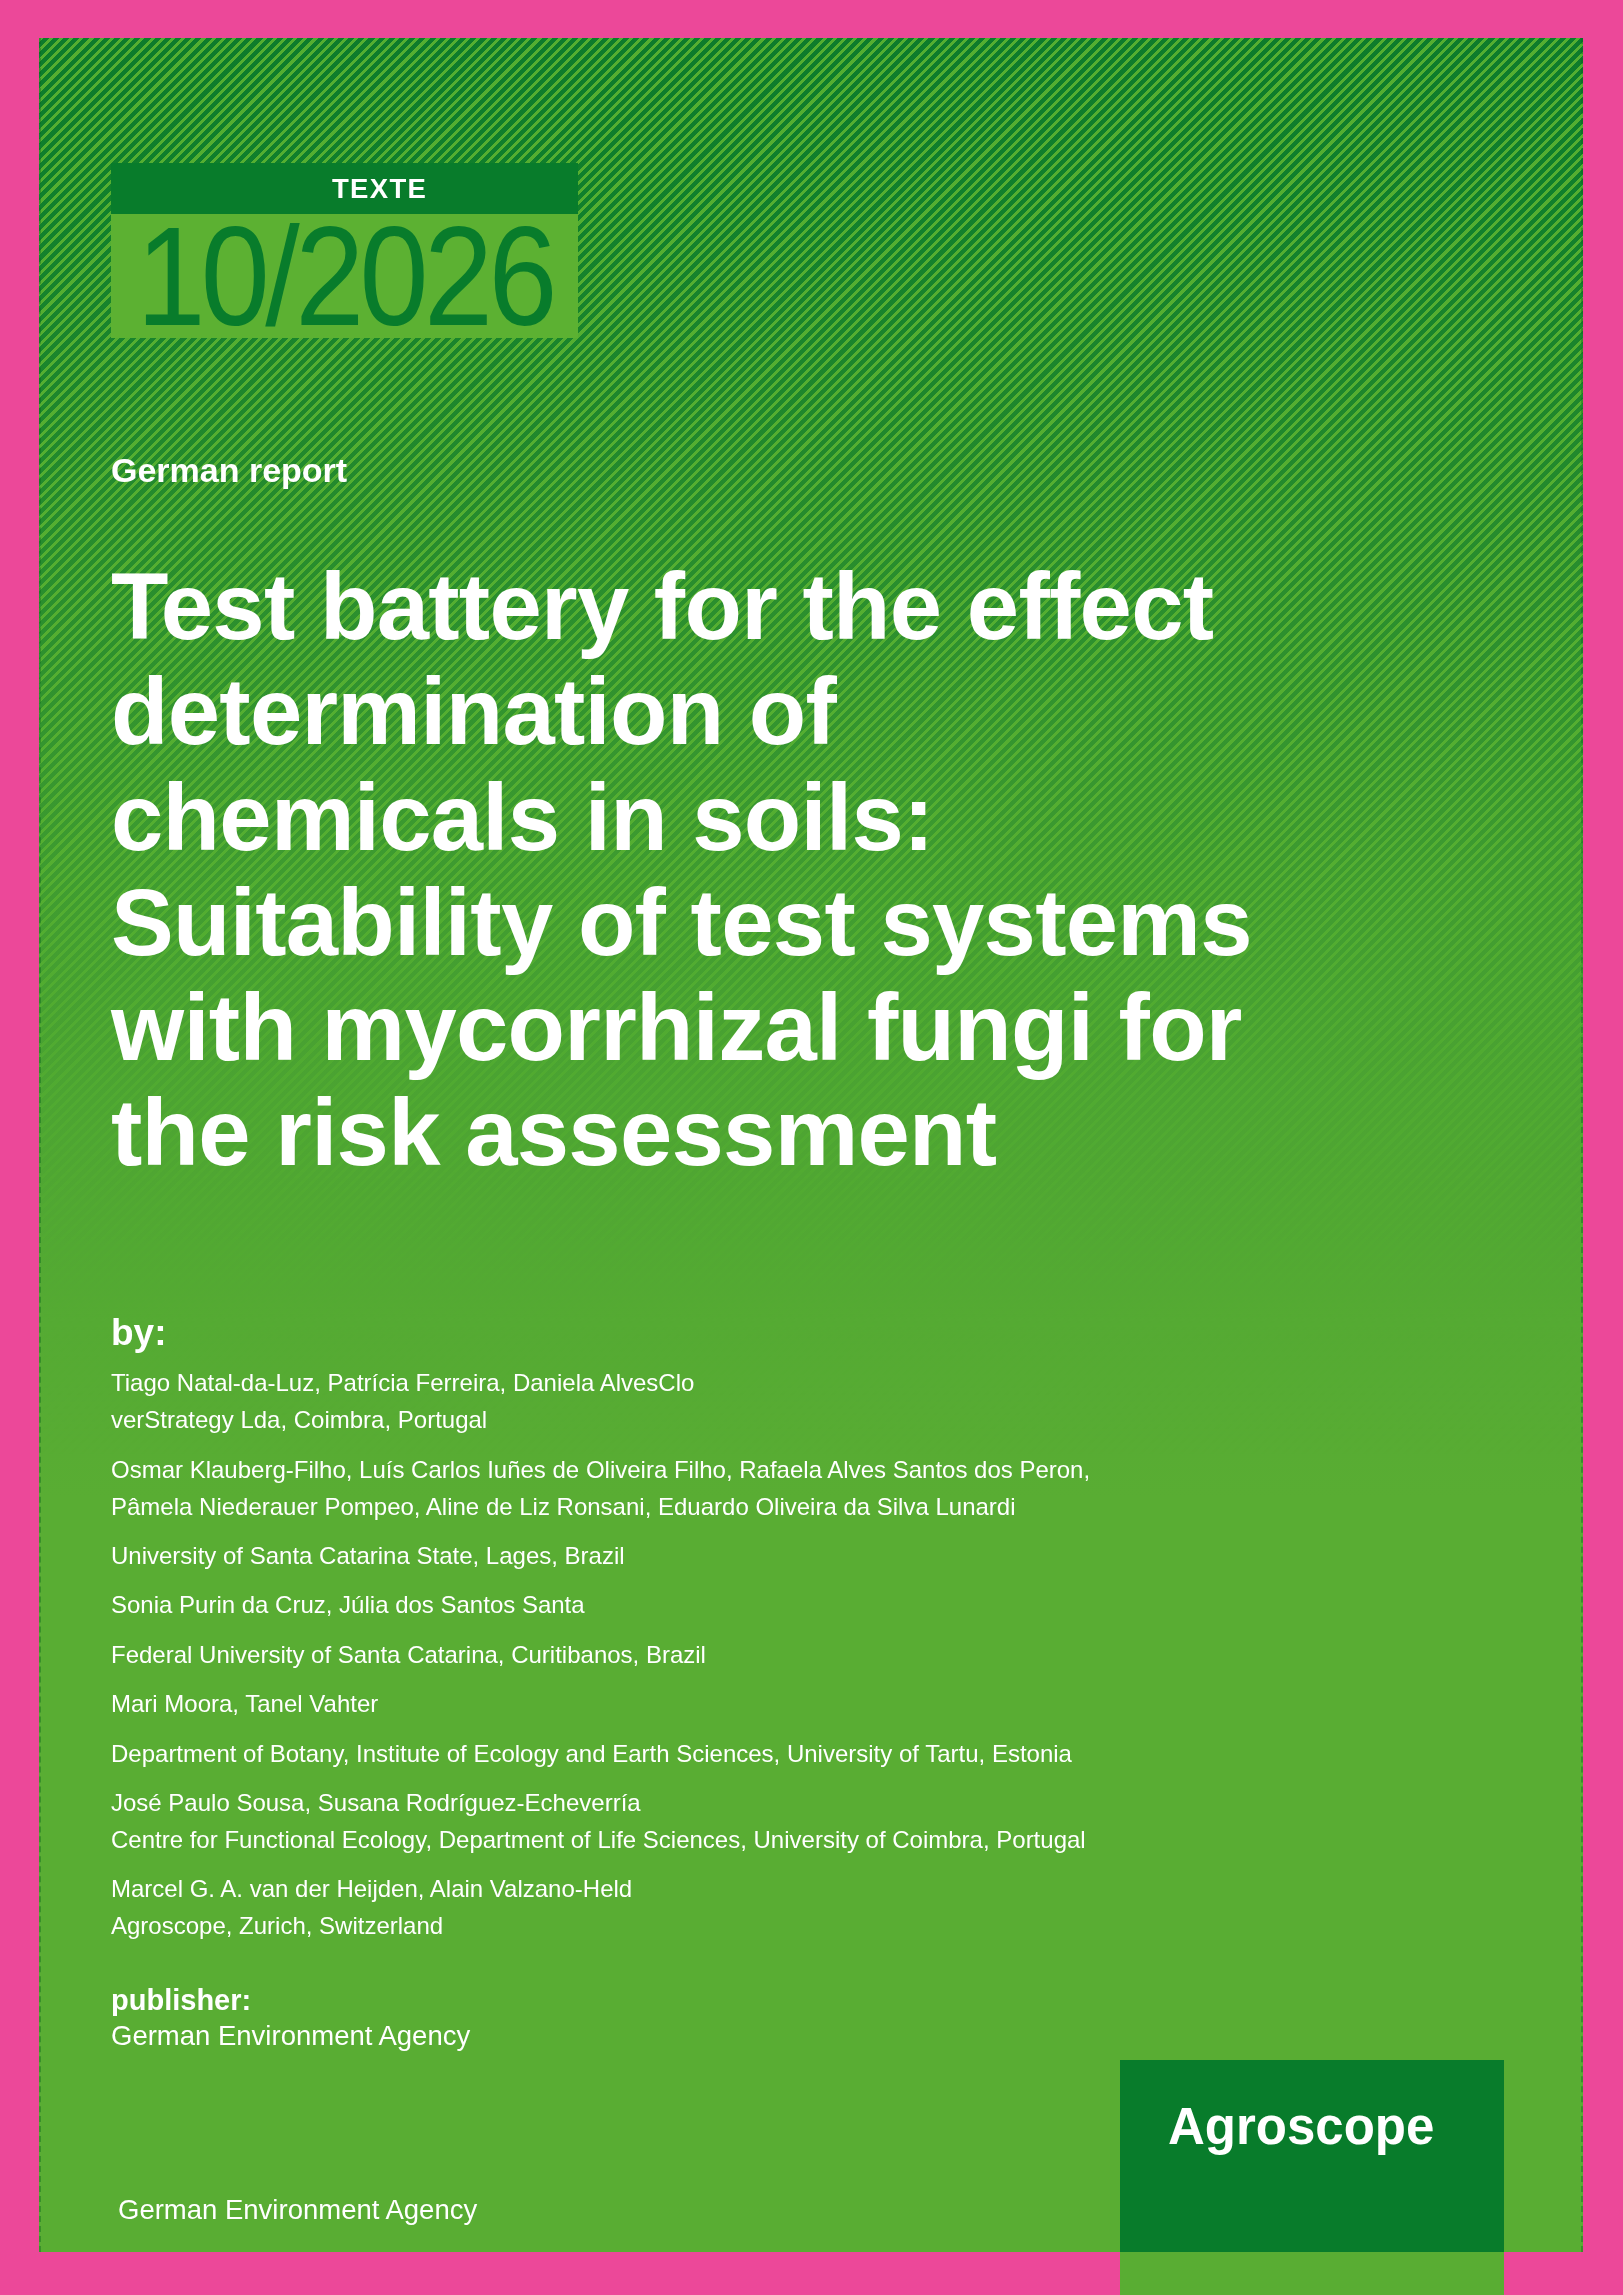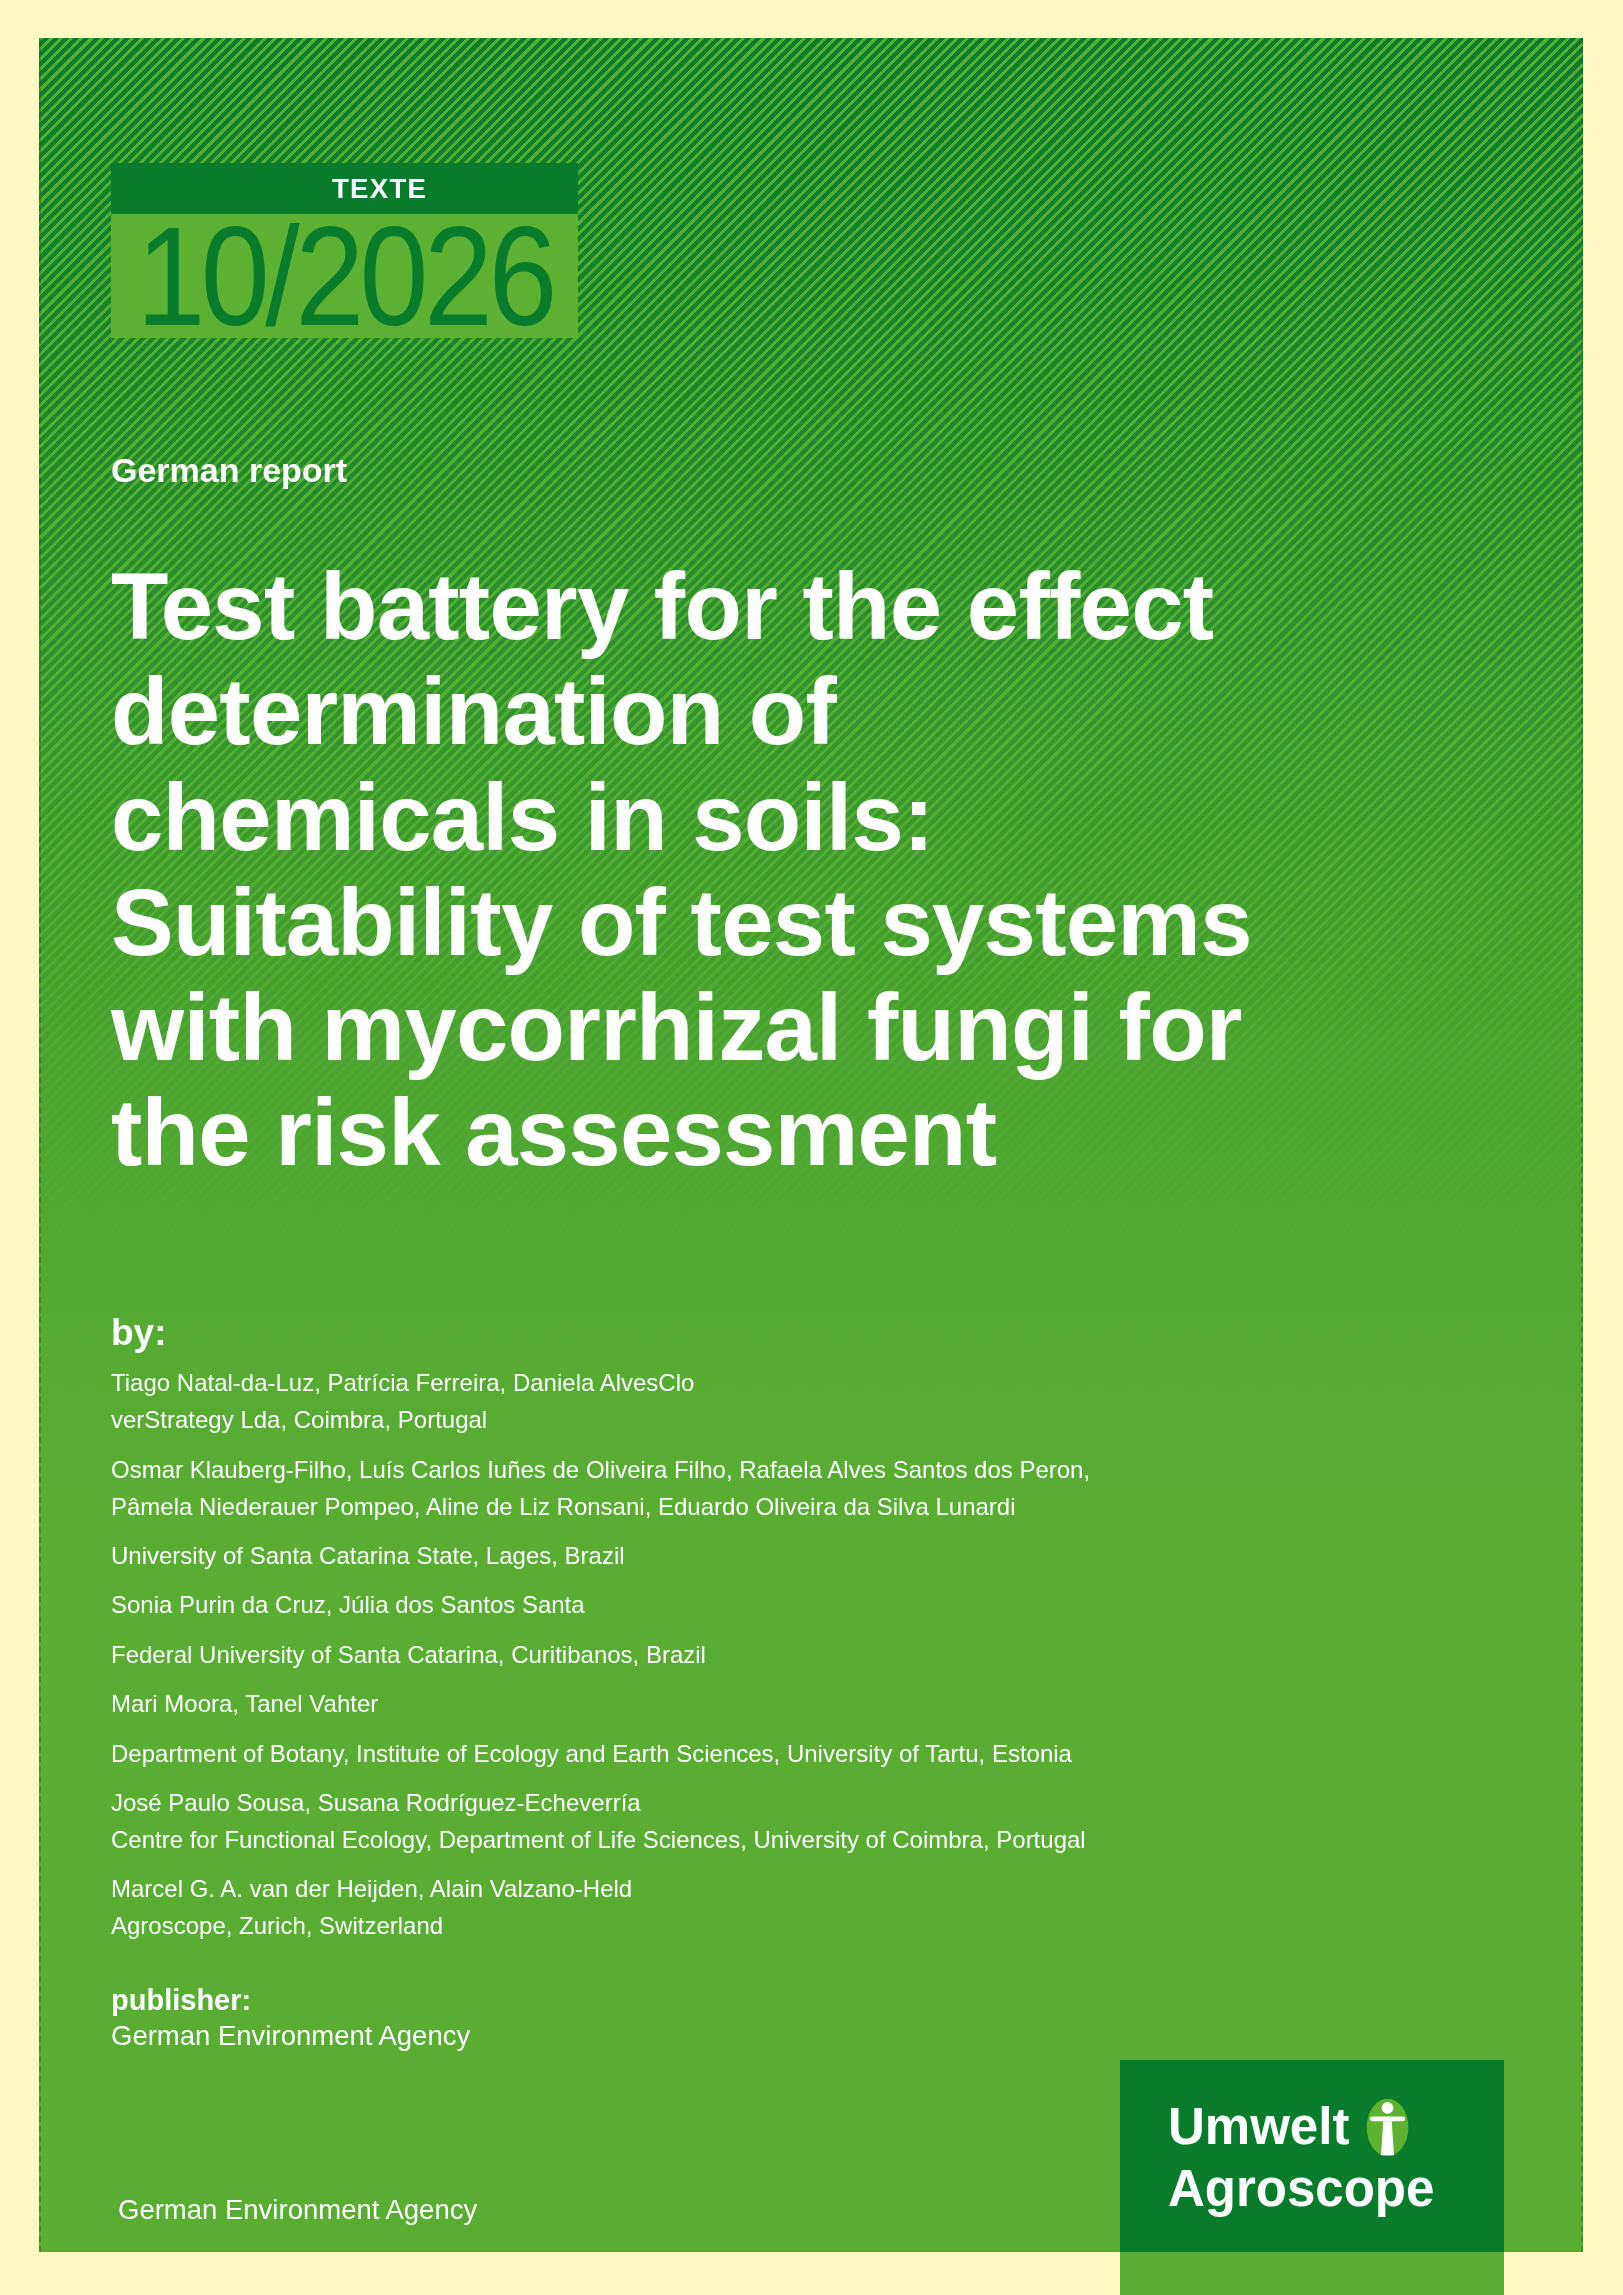--- a/index.html
+++ b/index.html
@@ -1,17 +1,17 @@
 <!DOCTYPE html>
 <html style="font-size:10.5px"><head>
 <meta charset="utf-8">
 <style>
   html,body{margin:0;padding:0;background:#ffffff;}
   .sheet{
-    position:relative;width:1623px;height:2295px;background:#fef9c3;overflow:hidden;
+    position:relative;width:1623px;height:2295px;background:#ec4899;overflow:hidden;
     font-family:"Liberation Sans",sans-serif;
   }
   
   .page{
     position:absolute;left:39px;top:38px;width:1544px;height:2214px;
     background:linear-gradient(180deg,
       #0d7b2b 0%, #11802c 8%, #1d862c 16%, #2e912e 28%,
       #3f9c30 38%, #4ca432 48%, #55aa33 58%, #59ad33 66%, #59ad33 100%);
   }
   .page .stripes{
@@ -116,29 +116,18 @@
       <p class="name">German Environment Agency</p>
     </div>
 
     <div class="footer-agency">German Environment Agency</div>
   </div>
 
   <div class="logo-tab"></div>
 
   <div class="logo-box">
     <div class="logo-line">
-      <span class="logo-word">Umwelt</span>
-      <span class="logo-icon">
-        <svg width="43" height="59" viewBox="0 0 66 90" xmlns="http://www.w3.org/2000/svg">
-          <ellipse cx="33" cy="45" rx="32" ry="44" fill="#5db230"></ellipse>
-          <circle cx="33" cy="15" r="9" fill="#ffffff"></circle>
-          <rect x="6" y="28" width="54" height="7.5" rx="3.75" fill="#ffffff"></rect>
-          <path d="M26.5 35.5 h13 l3.5 52 h-20 z" fill="#ffffff"></path>
-        </svg>
-      </span>
-    </div>
-    <div class="logo-line">
       <span class="logo-word">Agroscope</span>
     </div>
   </div>
 
 </div>
 
 
 </body></html>

